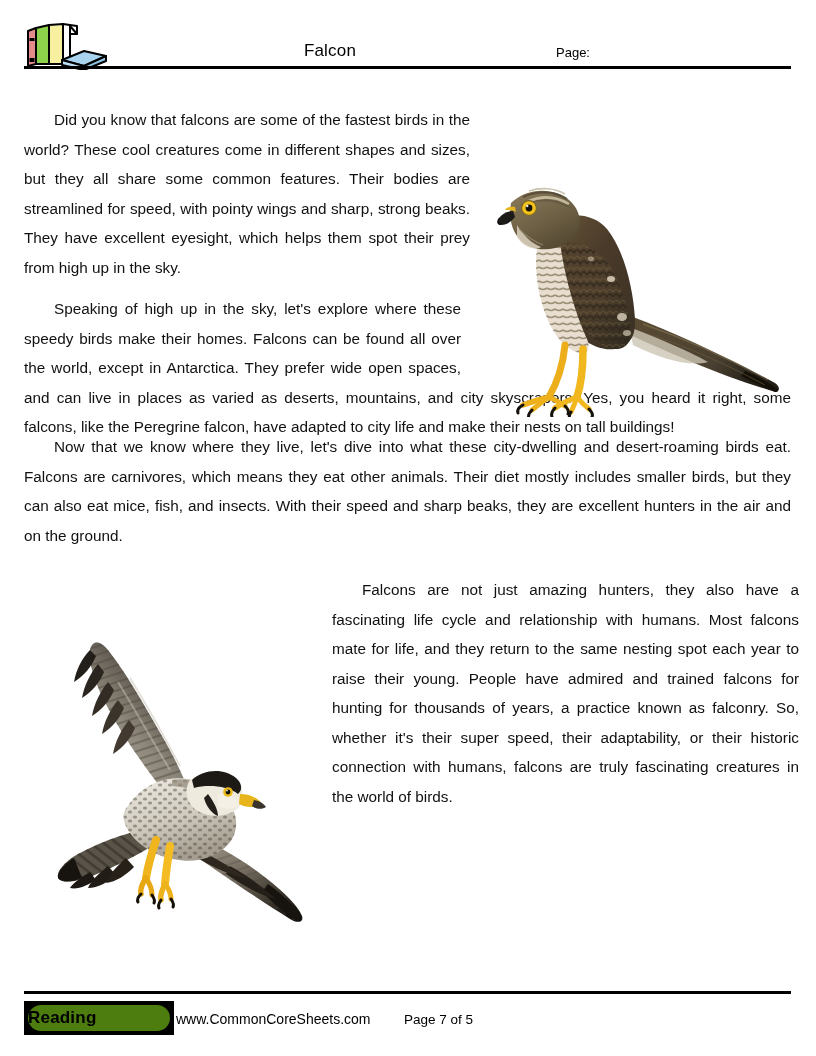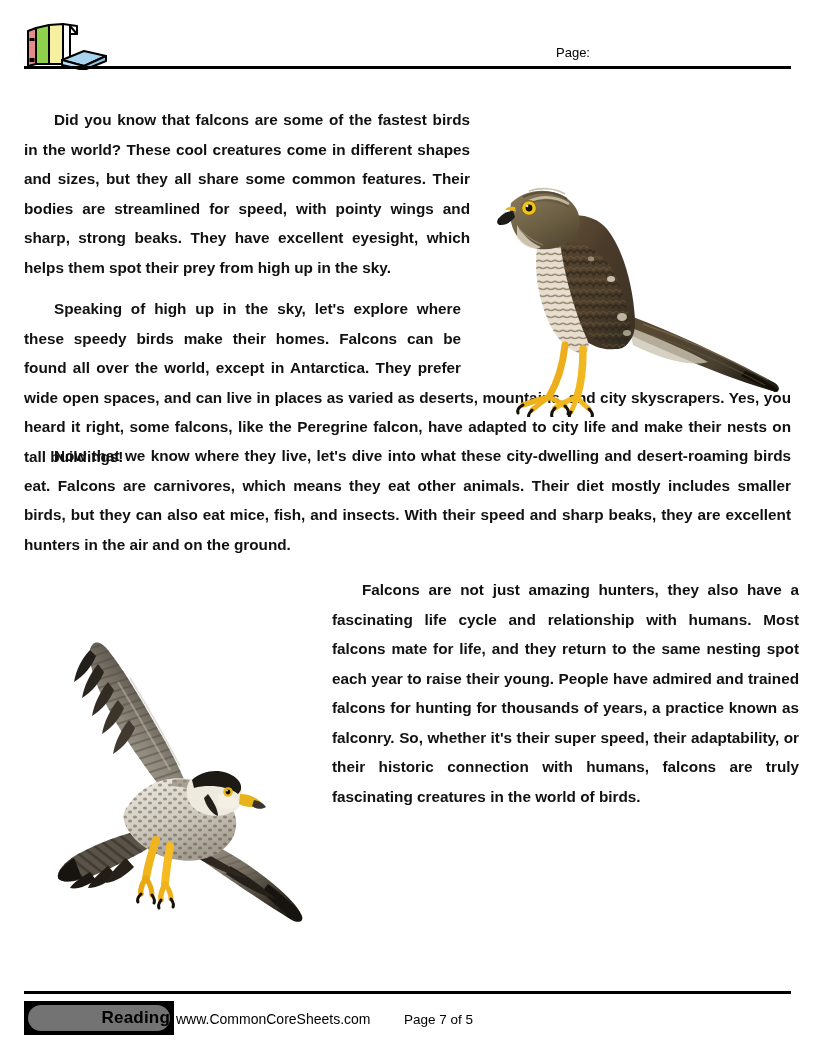--- a/index.html
+++ b/index.html
@@ -69,42 +69,41 @@
     position: absolute;
     font-size: 15.3px;
     line-height: 29.5px;
     text-align: justify;
     text-justify: inter-word;
     text-indent: 30px;
     color: #111;
   }
   .para.last-natural {
     text-align-last: left;
-    font-weight: bold;
   }
 
   #para-1 {
     left: 24px;
     top: 18px;
     width: 446px;
   }
   #para-2 {
     left: 24px;
     top: 207px;
     width: 767px;
   }
   #para-2 .shape-right {
     float: right;
     width: 330px;
     height: 74px;
     shape-outside: content-box;
   }
   #para-3 {
     left: 24px;
-    top: 354px;
+    top: 345px;
     width: 767px;
   }
   #para-4 {
     left: 332px;
     top: 488px;
     width: 467px;
   }
 
   
   #perched-falcon {
@@ -145,25 +144,25 @@
     width: 150px;
     height: 34px;
     background: #000000;
     display: flex;
     align-items: center;
     justify-content: center;
   }
   #subject-pill {
     width: 142px;
     height: 26px;
-    background: #737373;
+    background: #4d7c0f;
     border-radius: 13px;
     display: flex;
     align-items: center;
-    justify-content: flex-end;
+    justify-content: flex-start;
   }
   #subject-label {
     font-size: 17px;
     font-weight: bold;
     color: #000000;
     letter-spacing: 0.2px;
   }
   #site-url {
     position: absolute;
     left: 176px;
@@ -197,20 +196,21 @@
 
       <path d="M45 4 L59 6 L59 14 L52 14 L52 40 L45 44 Z" fill="#ffffff" stroke="#000" stroke-width="2" stroke-linejoin="round"></path>
       <path d="M52 6 L59 14 L52 14 Z" fill="#ffffff" stroke="#000" stroke-width="2" stroke-linejoin="round"></path>
 
       <path d="M44 40 L66 31 L88 36 L66 46 Z" fill="#a8d4ef" stroke="#000" stroke-width="2" stroke-linejoin="round"></path>
       <path d="M44 40 L44 45 L66 50 L66 46 Z" fill="#bcdff5" stroke="#000" stroke-width="2" stroke-linejoin="round"></path>
       <path d="M66 46 L66 50 L88 41 L88 36 Z" fill="#8fc4e3" stroke="#000" stroke-width="2" stroke-linejoin="round"></path>
     </svg>
   </span>
 
+  <div id="worksheet-title">Falcon</div>
   <div id="name-label">Page:</div>
   <div id="header-rule"></div>
 </div>
 
 <div id="content">
 
   <p class="para last-natural" id="para-1">Did you know that falcons are some of the fastest birds in the world? These cool creatures come in different shapes and sizes, but they all share some common features. Their bodies are streamlined for speed, with pointy wings and sharp, strong beaks. They have excellent eyesight, which helps them spot their prey from high up in the sky.</p>
 
   <p class="para last-natural" id="para-2">
     <span class="shape-right"></span>

